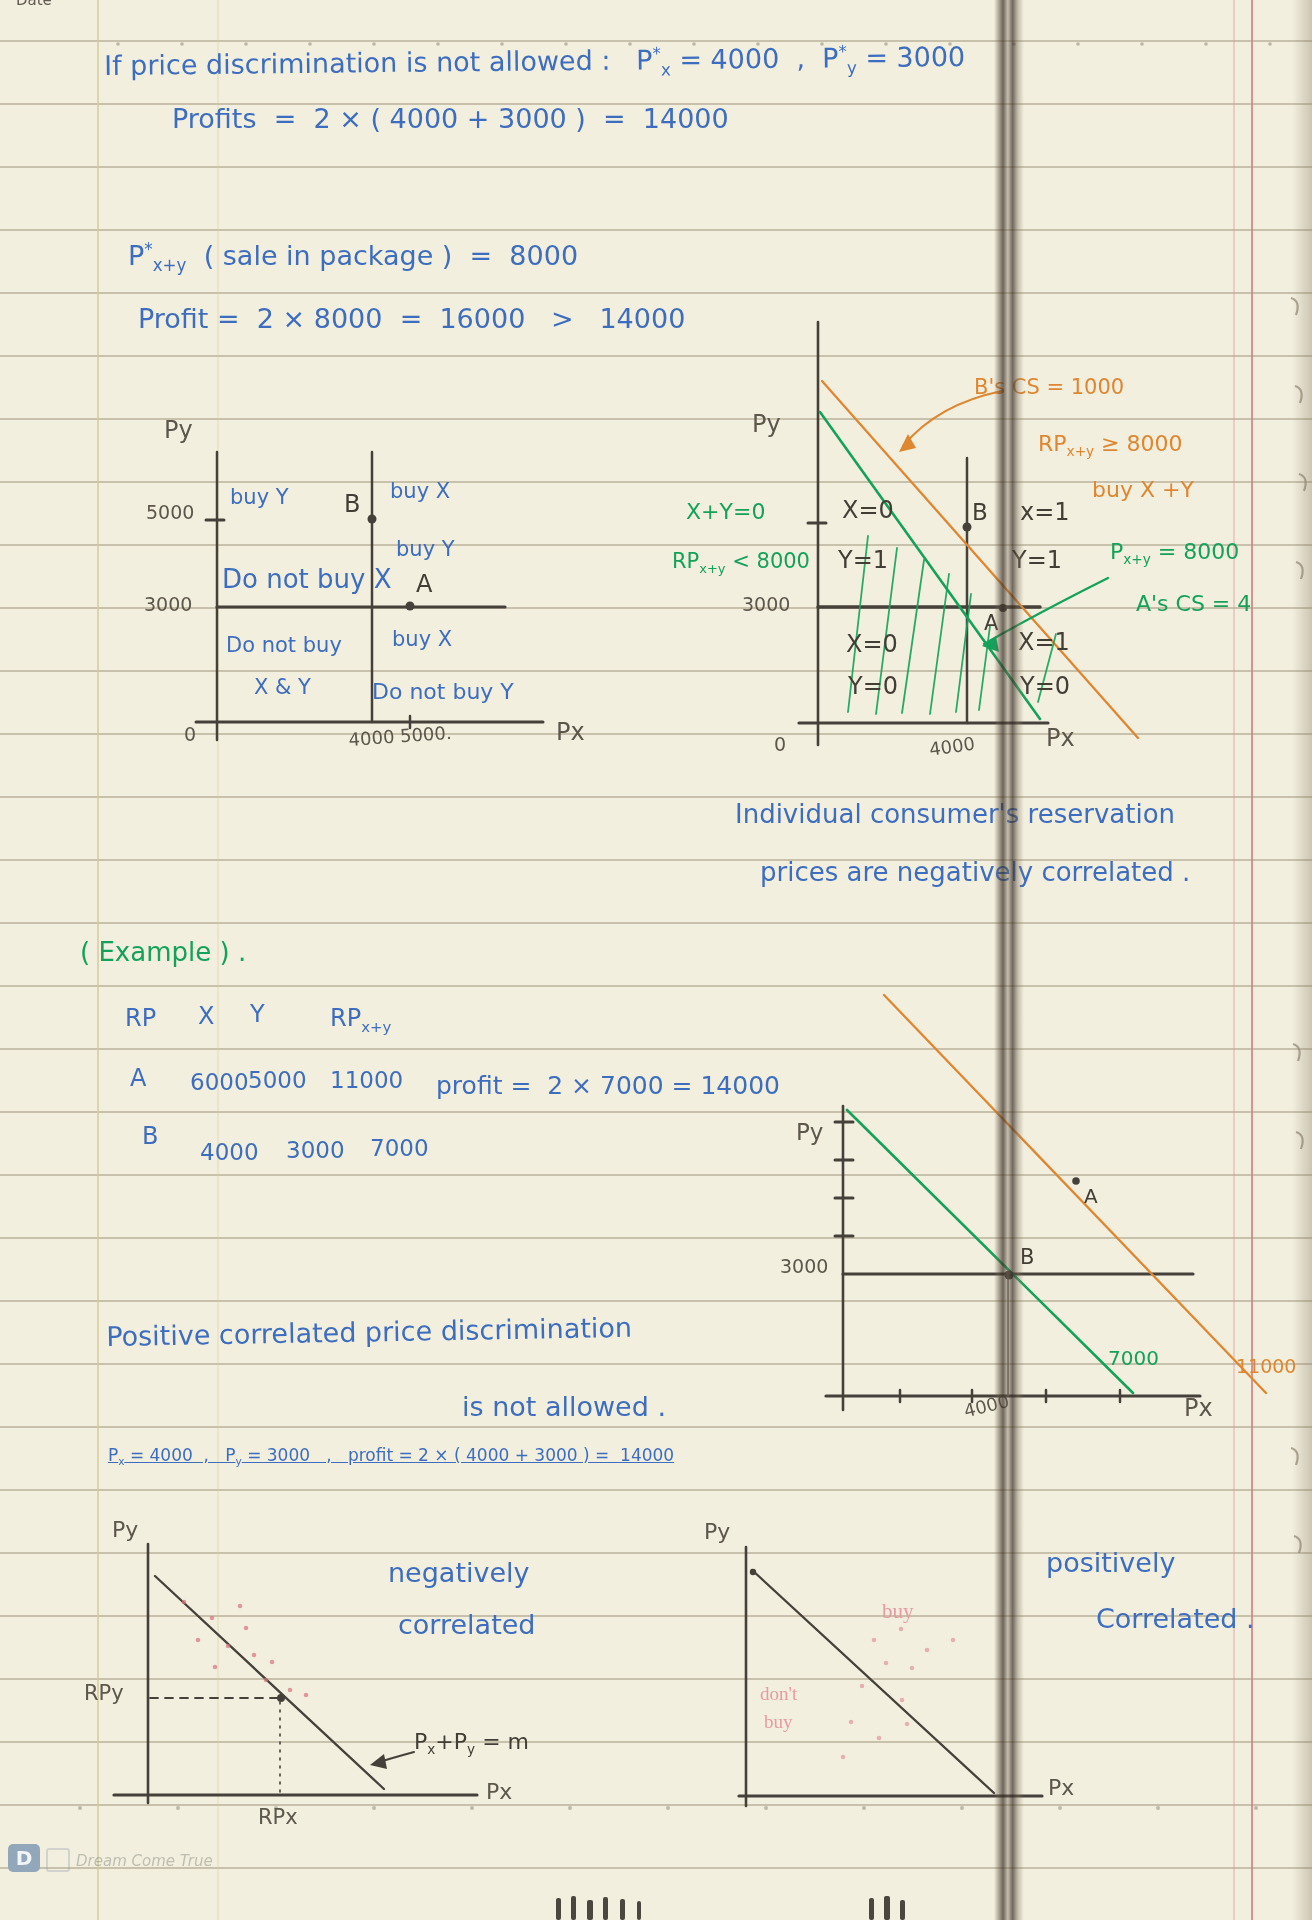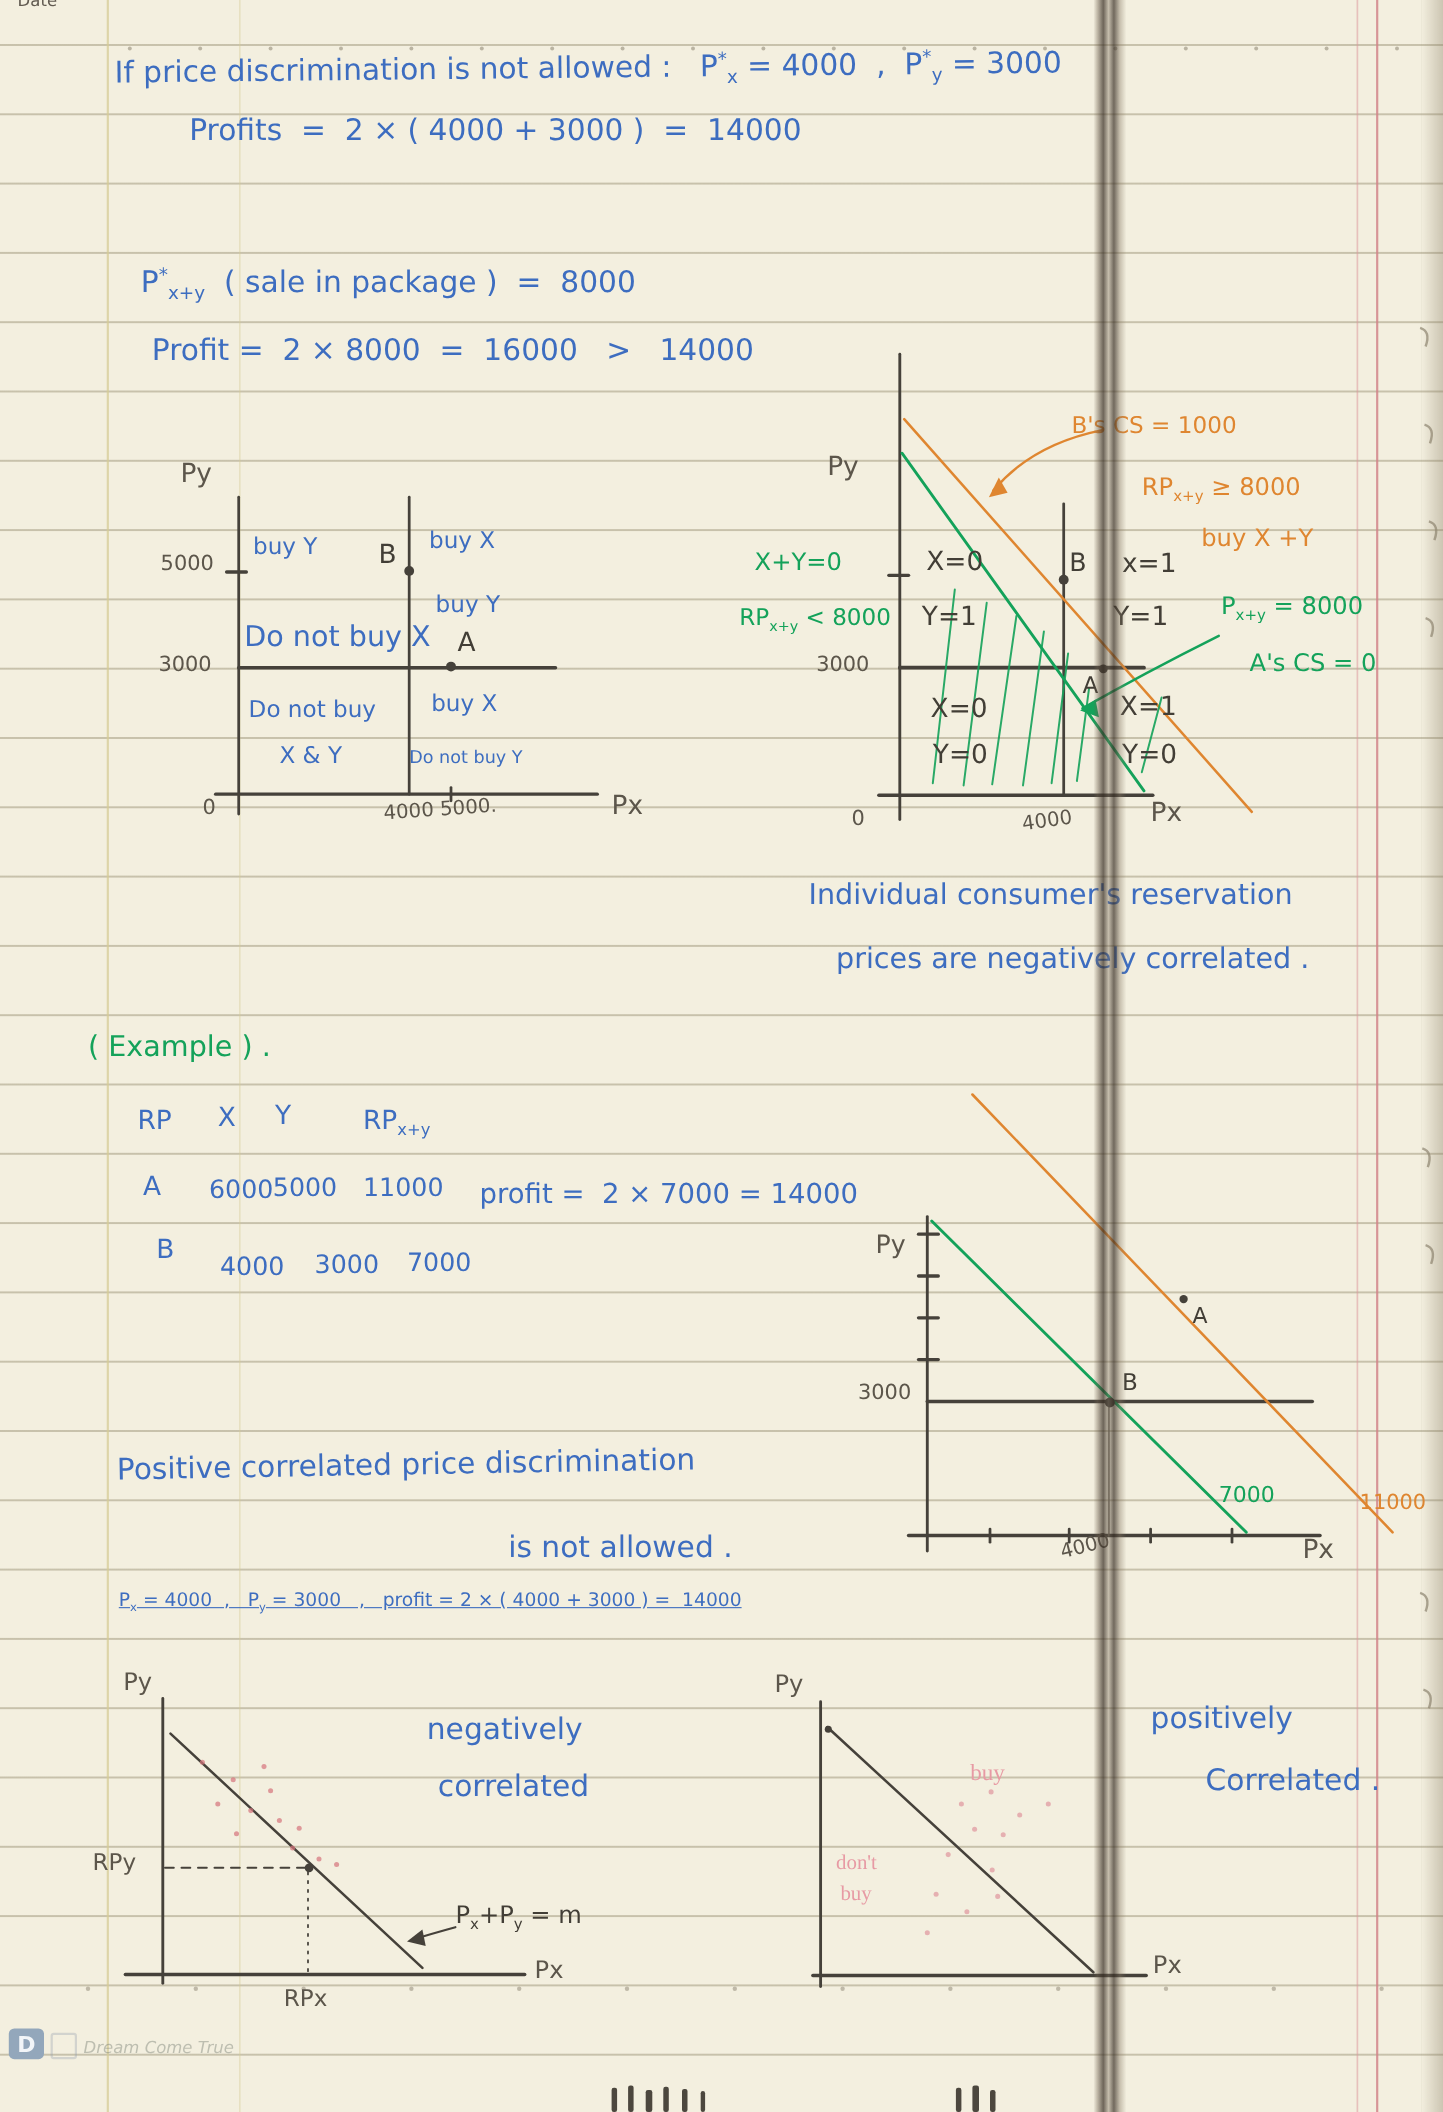--- a/index.html
+++ b/index.html
@@ -245,34 +245,34 @@
   <div class="lbl txt ink-gray" style="left:556px;top:720px;font-size:24px;">Px</div>
   <div class="lbl txt ink-dark" style="left:344px;top:492px;font-size:24px;">B</div>
   <div class="lbl txt ink-dark" style="left:416px;top:572px;font-size:24px;">A</div>
   <div class="lbl txt ink-blue" style="left:230px;top:486px;font-size:21px;">buy Y</div>
   <div class="lbl txt ink-blue" style="left:222px;top:540px;font-size:26px;margin-top:25px;">Do not buy X</div>
   <div class="lbl txt ink-blue" style="left:390px;top:480px;font-size:21px;">buy X</div>
   <div class="lbl txt ink-blue" style="left:396px;top:538px;font-size:21px;">buy Y</div>
   <div class="lbl txt ink-blue" style="left:226px;top:634px;font-size:21px;">Do not buy</div>
   <div class="lbl txt ink-blue" style="left:254px;top:676px;font-size:21px;">X &amp; Y</div>
   <div class="lbl txt ink-blue" style="left:392px;top:628px;font-size:21px;">buy X</div>
-  <div class="lbl txt ink-blue" style="left:372px;top:680px;font-size:16px;">Do not buy Y</div>
+  <div class="lbl txt ink-blue" style="left:372px;top:680px;font-size:22px;">Do not buy Y</div>
 
   <div class="lbl txt ink-gray" style="left:752px;top:412px;font-size:24px;">Py</div>
   <div class="lbl txt ink-gray" style="left:742px;top:594px;font-size:19px;">3000</div>
   <div class="lbl txt ink-gray" style="left:774px;top:734px;font-size:19px;">0</div>
   <div class="lbl txt ink-gray" style="left:928px;top:740px;font-size:18px;transform:rotate(-8deg);">4000</div>
   <div class="lbl txt ink-gray" style="left:1046px;top:726px;font-size:24px;">Px</div>
   <div class="lbl txt ink-green" style="left:686px;top:500px;font-size:22px;">X+Y=0</div>
   <div class="lbl txt ink-green" style="left:672px;top:550px;font-size:21px;">RP<sub>x+y</sub> &lt; 8000</div>
   <div class="lbl txt ink-orange" style="left:974px;top:376px;font-size:21px;">B's CS = 1000</div>
   <div class="lbl txt ink-orange" style="left:1038px;top:432px;font-size:22px;">RP<sub>x+y</sub> ≥ 8000</div>
   <div class="lbl txt ink-orange" style="left:1092px;top:478px;font-size:22px;">buy X +Y</div>
   <div class="lbl txt ink-green" style="left:1110px;top:540px;font-size:22px;text-align:right;">P<sub>x+y</sub> = 8000</div>
-  <div class="lbl txt ink-green" style="left:1136px;top:592px;font-size:22px;">A's CS = 0</div>
+  <div class="lbl txt ink-green" style="left:1136px;top:592px;font-size:22px;">A's CS = 4</div>
   <div class="lbl txt ink-dark" style="left:842px;top:498px;font-size:24px;">X=0</div>
   <div class="lbl txt ink-dark" style="left:838px;top:548px;font-size:24px;">Y=1</div>
   <div class="lbl txt ink-dark" style="left:972px;top:500px;font-size:23px;">B</div>
   <div class="lbl txt ink-dark" style="left:1020px;top:500px;font-size:24px;">x=1</div>
   <div class="lbl txt ink-dark" style="left:1012px;top:548px;font-size:24px;">Y=1</div>
   <div class="lbl txt ink-dark" style="left:846px;top:632px;font-size:24px;">X=0</div>
   <div class="lbl txt ink-dark" style="left:848px;top:674px;font-size:24px;">Y=0</div>
   <div class="lbl txt ink-dark" style="left:1018px;top:630px;font-size:24px;">X=1</div>
   <div class="lbl txt ink-dark" style="left:1020px;top:674px;font-size:24px;">Y=0</div>
   <div class="lbl txt ink-dark" style="left:984px;top:612px;font-size:21px;">A</div>

